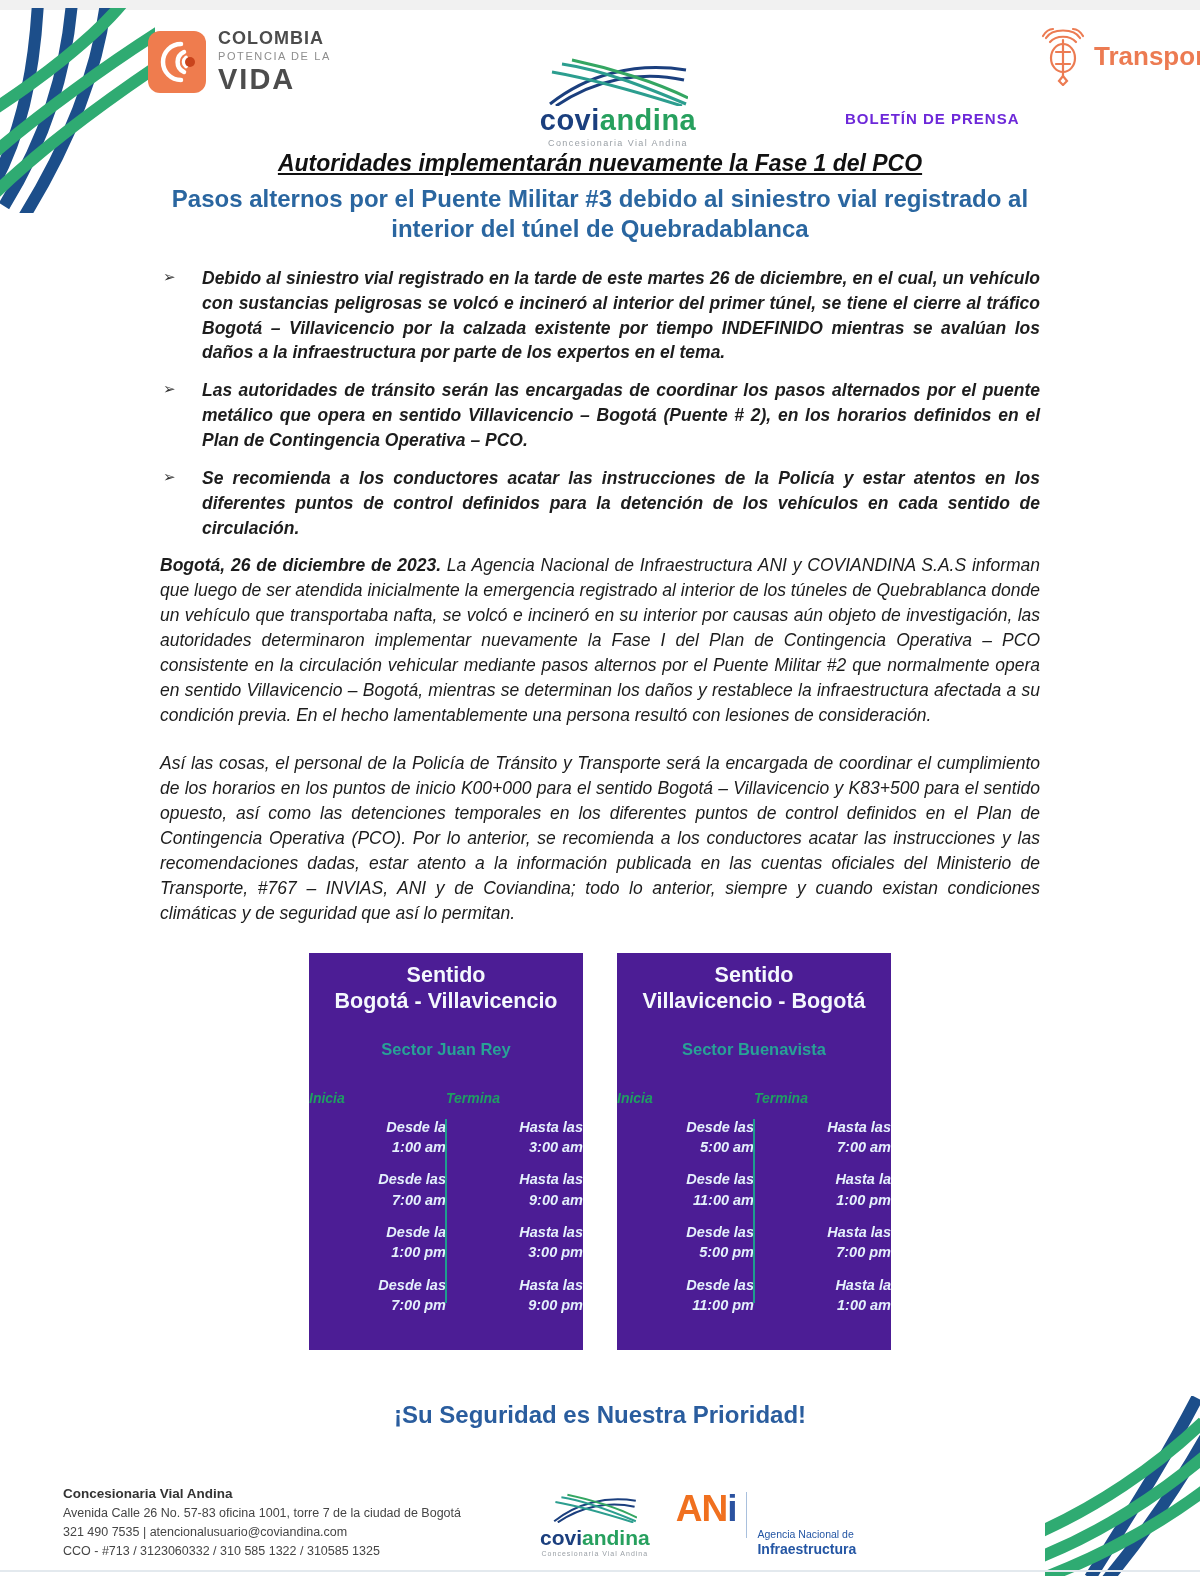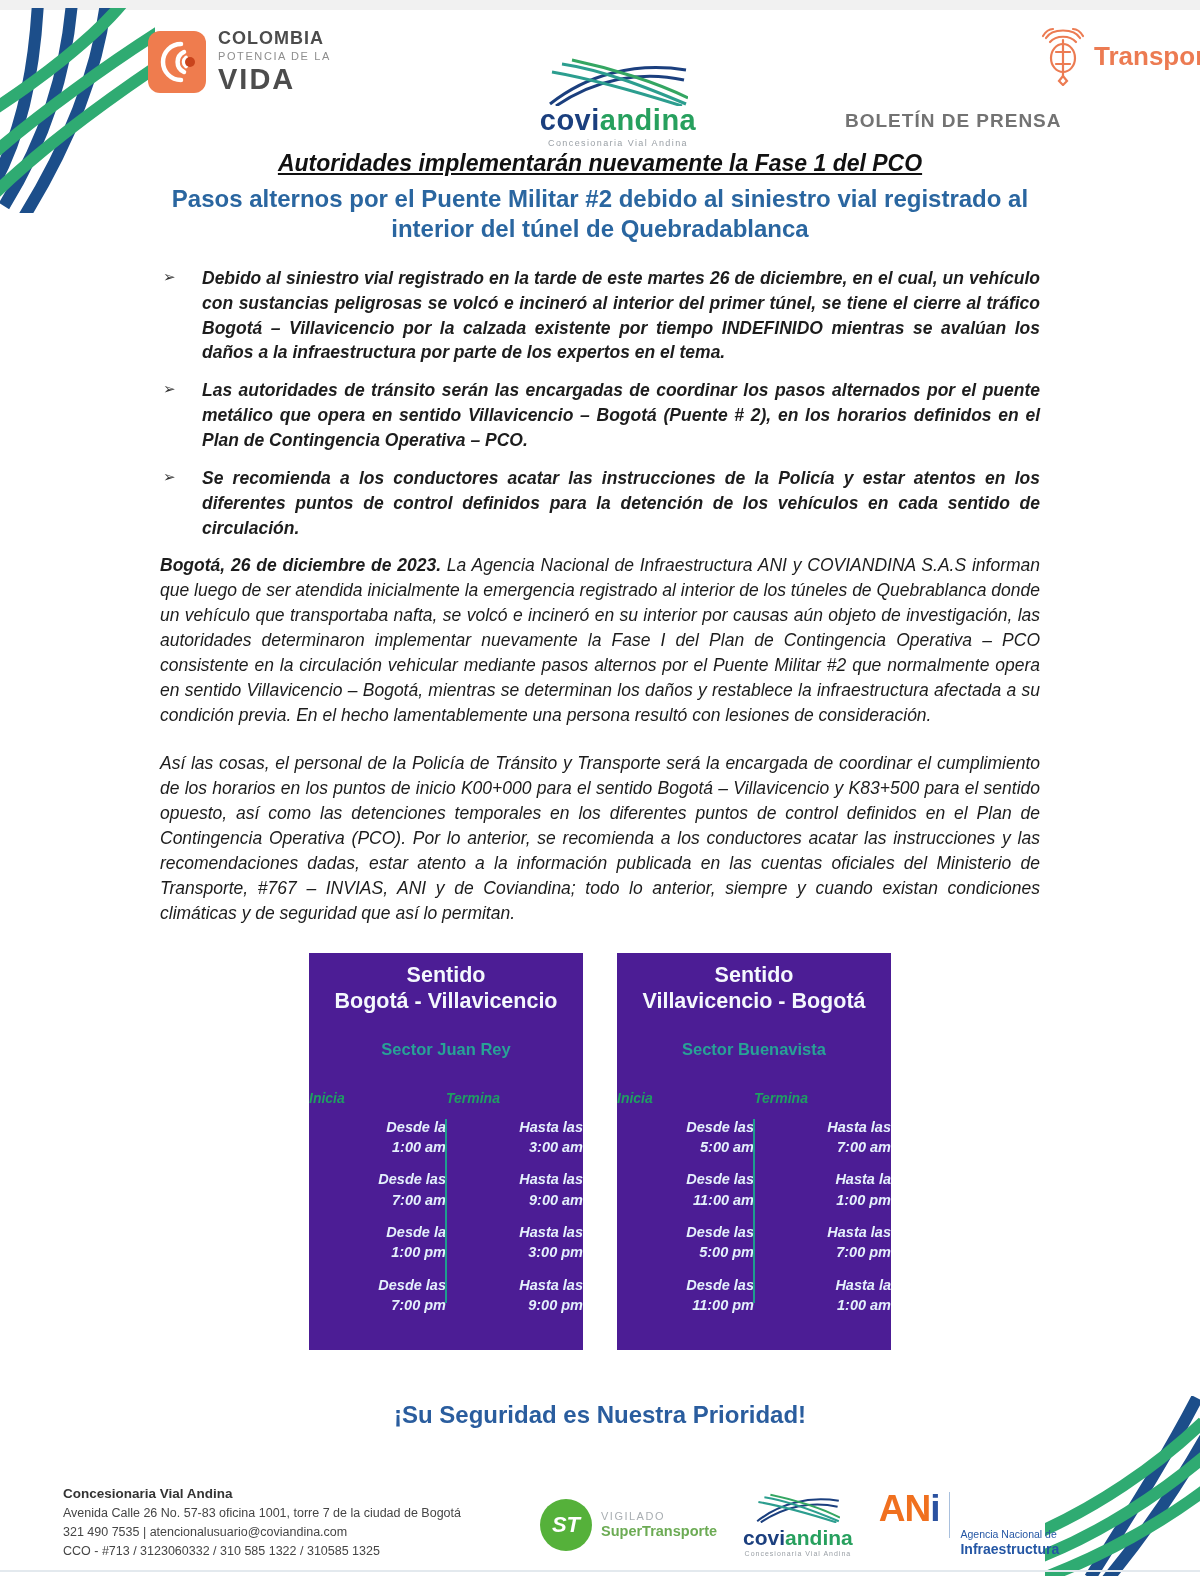--- a/index.html
+++ b/index.html
@@ -29,21 +29,21 @@
 
   .coviandina-logo { position:absolute; left:520px; top:58px; width:196px; text-align:center; }
   .coviandina-logo .word { font-size:29px; font-weight:bold; letter-spacing:0.5px; line-height:1; margin-top:-4px;}
   .coviandina-logo .word .covi { color:#1b3f7e; }
   .coviandina-logo .word .andina { color:#27a05e; }
   .coviandina-logo .tagline { font-size:9px; color:#9aa0a6; letter-spacing:1.4px; margin-top:3px; }
 
   .transporte-logo { position:absolute; left:1040px; top:26px; display:flex; align-items:center; gap:8px; }
   .transporte-logo .word { font-size:26px; font-weight:bold; color:#ec7b52; }
 
-  .bulletin { position:absolute; left:845px; top:110px; font-size:19px; font-weight:bold; color:#737373; letter-spacing:1px;text-align:center; }
+  .bulletin { position:absolute; left:845px; top:110px; font-size:15px; font-weight:bold; color:#6d28d9; letter-spacing:1px;text-align:center; }
 
   
   .content { width:880px; margin:0 auto; }
   .doc-title { text-align:center; font-size:23px; font-weight:bold; font-style:italic; color:#111;
                text-decoration:underline; }
   .doc-subtitle { text-align:center; font-size:24px; font-weight:bold; color:#2a66a0; line-height:1.27; margin-top:7px; }
 
   
   .bullets { margin-top:21px; }
   .bullet { display:flex; margin-bottom:13px; }
@@ -168,21 +168,21 @@
       </svg>
       <div class="word">Transporte</div>
     </div>
 
     <div class="bulletin">BOLETÍN DE PRENSA</div>
   </div>
 
   <div class="content">
 
     <div class="doc-title">Autoridades implementarán nuevamente la Fase 1 del PCO</div>
-    <div class="doc-subtitle">Pasos alternos por el Puente Militar #2 debido al siniestro vial registrado al interior del túnel de Quebradablanca</div>
+    <div class="doc-subtitle">Pasos alternos por el Puente Militar #3 debido al siniestro vial registrado al interior del túnel de Quebradablanca</div>
 
     <div class="bullets">
       <div class="bullet">
         <div class="marker">➢</div>
         <div class="btext">Debido al siniestro vial registrado en la tarde de este martes 26 de diciembre, en el cual, un vehículo con sustancias peligrosas se volcó e incineró al interior del primer túnel, se tiene el cierre al tráfico Bogotá – Villavicencio por la calzada existente por tiempo INDEFINIDO mientras se avalúan los daños a la infraestructura por parte de los expertos en el tema.</div>
       </div>
       <div class="bullet">
         <div class="marker">➢</div>
         <div class="btext">Las autoridades de tránsito serán las encargadas de coordinar los pasos alternados por el puente metálico que opera en sentido Villavicencio – Bogotá (Puente # 2), en los horarios definidos en el Plan de Contingencia Operativa – PCO.</div>
       </div>
@@ -312,27 +312,20 @@
   </div>
 
   <div class="footer-info">
     <div class="company">Concesionaria Vial Andina</div>
     <div>Avenida Calle 26 No. 57-83 oficina 1001, torre 7 de la ciudad de Bogotá</div>
     <div>321 490 7535 | atencionalusuario@coviandina.com</div>
     <div>CCO - #713 / 3123060332 / 310 585 1322 / 310585 1325</div>
   </div>
 
   <div class="footer-logos">
-    <div class="st-logo">
-      <div class="st-circle">ST</div>
-      <div class="st-text">
-        <div class="v">VIGILADO</div>
-        <div class="s">SuperTransporte</div>
-      </div>
-    </div>
 
     <div class="cov-small">
       <svg width="84" height="30" viewBox="0 0 140 48">
         <g fill="none" stroke-width="3.4">
           <path d="M2,46 C40,16 88,4 138,12" stroke="#1b3f7e"></path>
           <path d="M8,48 C46,22 92,12 136,22" stroke="#1b3f7e"></path>
           <path d="M14,6 C55,12 100,30 138,46" stroke="#2c9e8f"></path>
           <path d="M4,14 C50,22 96,36 134,48" stroke="#2c9e8f"></path>
           <path d="M24,2 C62,10 108,24 140,40" stroke="#34a662"></path>
         </g>

